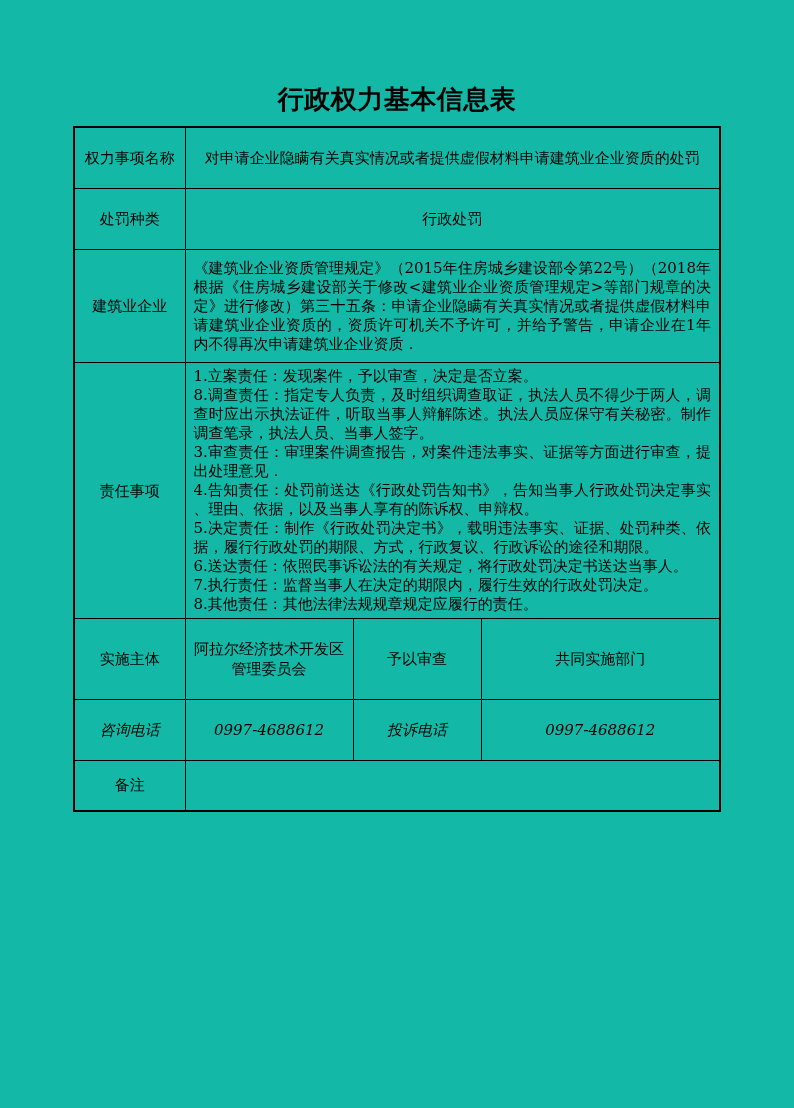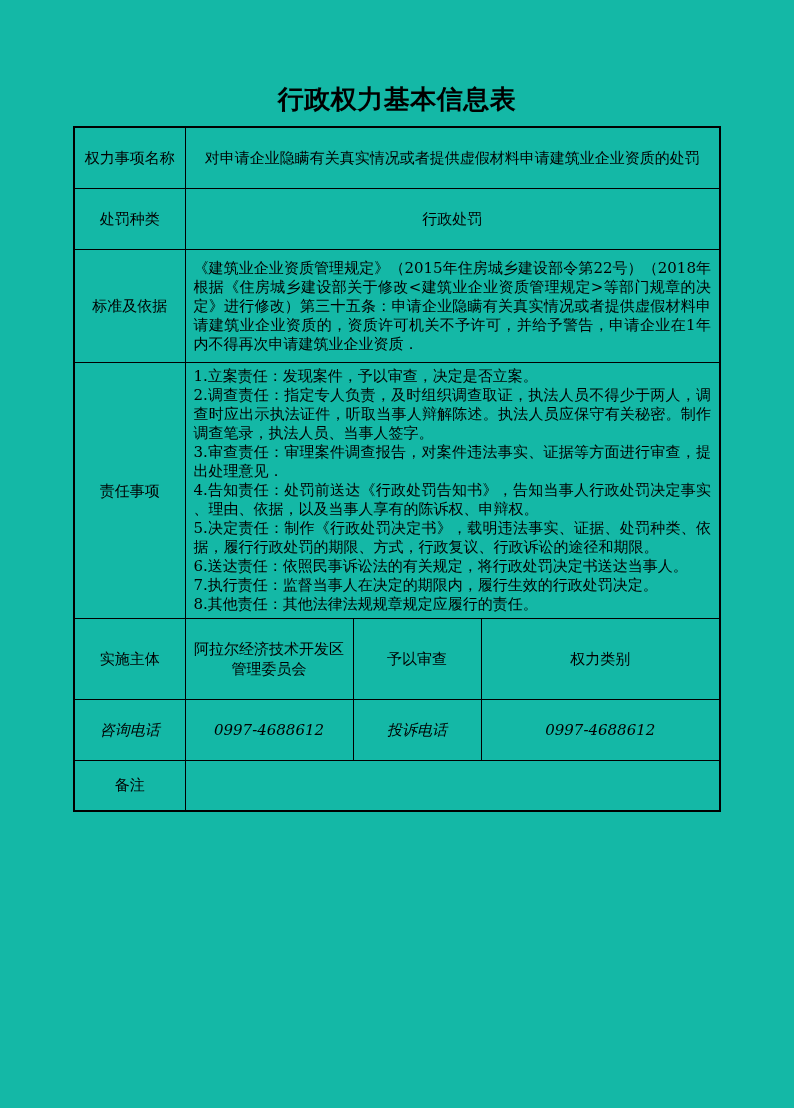--- a/index.html
+++ b/index.html
@@ -93,43 +93,43 @@
         <td class="lbl">权力事项名称</td>
         <td class="val-center" colspan="3">对申请企业隐瞒有关真实情况或者提供虚假材料申请建筑业企业资质的处罚</td>
       </tr>
 
       <tr class="r2">
         <td class="lbl">处罚种类</td>
         <td class="val-center" colspan="3">行政处罚</td>
       </tr>
 
       <tr class="r3">
-        <td class="lbl">标准及依据</td>
+        <td class="lbl">建筑业企业</td>
         <td class="val-text" colspan="3">《建筑业企业资质管理规定》（2015年住房城乡建设部令第22号）（2018年根据《住房城乡建设部关于修改&lt;建筑业企业资质管理规定&gt;等部门规章的决定》进行修改）第三十五条：申请企业隐瞒有关真实情况或者提供虚假材料申请建筑业企业资质的，资质许可机关不予许可，并给予警告，申请企业在1年内不得再次申请建筑业企业资质．</td>
       </tr>
 
       <tr class="r4">
         <td class="lbl">责任事项</td>
         <td class="val-text" colspan="3">
           <div class="duty-item">1.立案责任：发现案件，予以审查，决定是否立案。</div>
-          <div class="duty-item">2.调查责任：指定专人负责，及时组织调查取证，执法人员不得少于两人，调查时应出示执法证件，听取当事人辩解陈述。执法人员应保守有关秘密。制作调查笔录，执法人员、当事人签字。</div>
+          <div class="duty-item">8.调查责任：指定专人负责，及时组织调查取证，执法人员不得少于两人，调查时应出示执法证件，听取当事人辩解陈述。执法人员应保守有关秘密。制作调查笔录，执法人员、当事人签字。</div>
           <div class="duty-item">3.审查责任：审理案件调查报告，对案件违法事实、证据等方面进行审查，提出处理意见．</div>
           <div class="duty-item">4.告知责任：处罚前送达《行政处罚告知书》，告知当事人行政处罚决定事实、理由、依据，以及当事人享有的陈诉权、申辩权。</div>
           <div class="duty-item">5.决定责任：制作《行政处罚决定书》，载明违法事实、证据、处罚种类、依据，履行行政处罚的期限、方式，行政复议、行政诉讼的途径和期限。</div>
           <div class="duty-item">6.送达责任：依照民事诉讼法的有关规定，将行政处罚决定书送达当事人。</div>
           <div class="duty-item">7.执行责任：监督当事人在决定的期限内，履行生效的行政处罚决定。</div>
           <div class="duty-item">8.其他责任：其他法律法规规章规定应履行的责任。</div>
         </td>
       </tr>
 
       <tr class="r5">
         <td class="lbl">实施主体</td>
         <td class="val-center">阿拉尔经济技术开发区管理委员会</td>
         <td class="lbl">予以审查</td>
-        <td class="val-center">权力类别</td>
+        <td class="val-center">共同实施部门</td>
       </tr>
 
 
 
 
       <tr class="r9">
         <td class="lbl">咨询电话</td>
         <td class="val-center">0997-4688612</td>
         <td class="lbl">投诉电话</td>
         <td class="val-center">0997-4688612</td>

